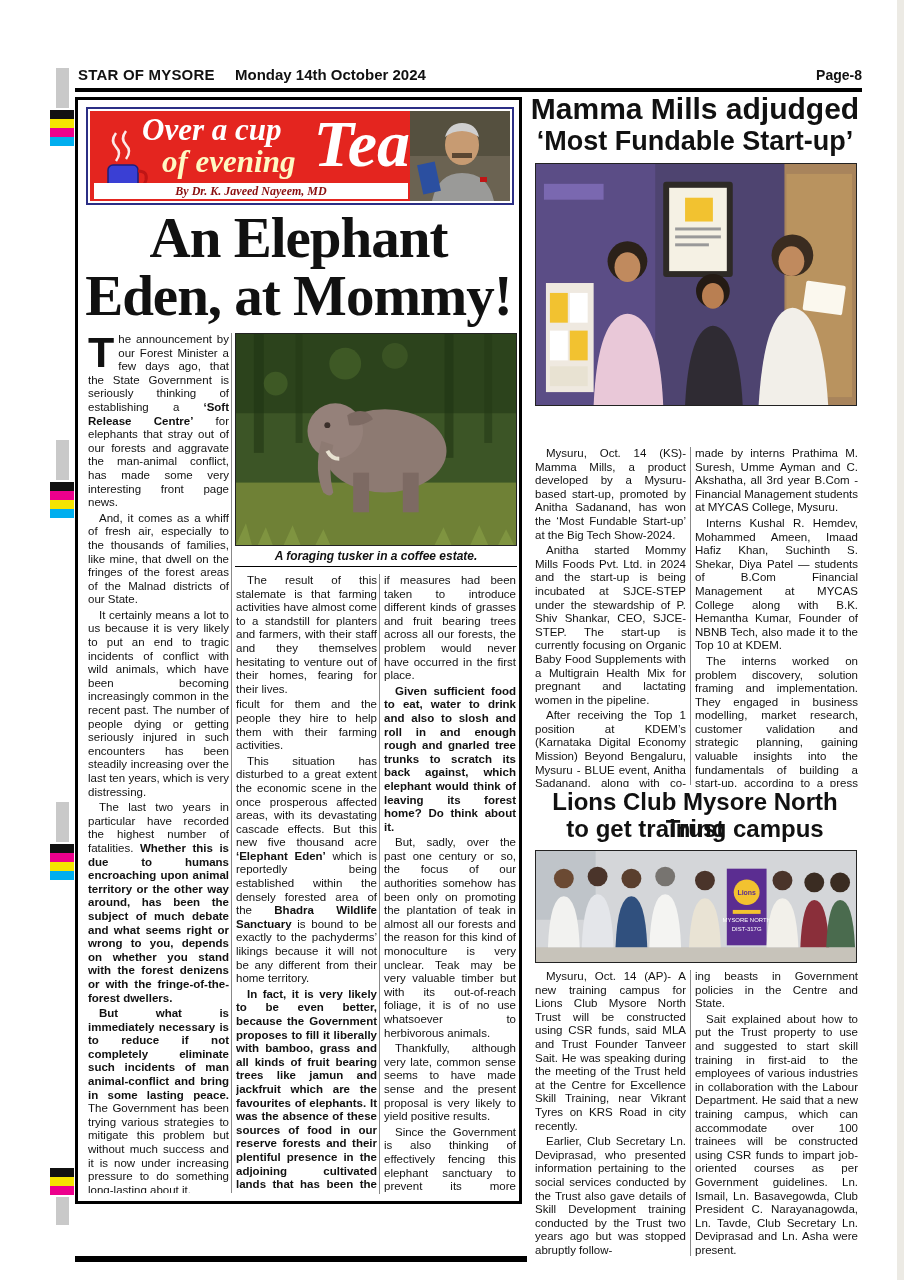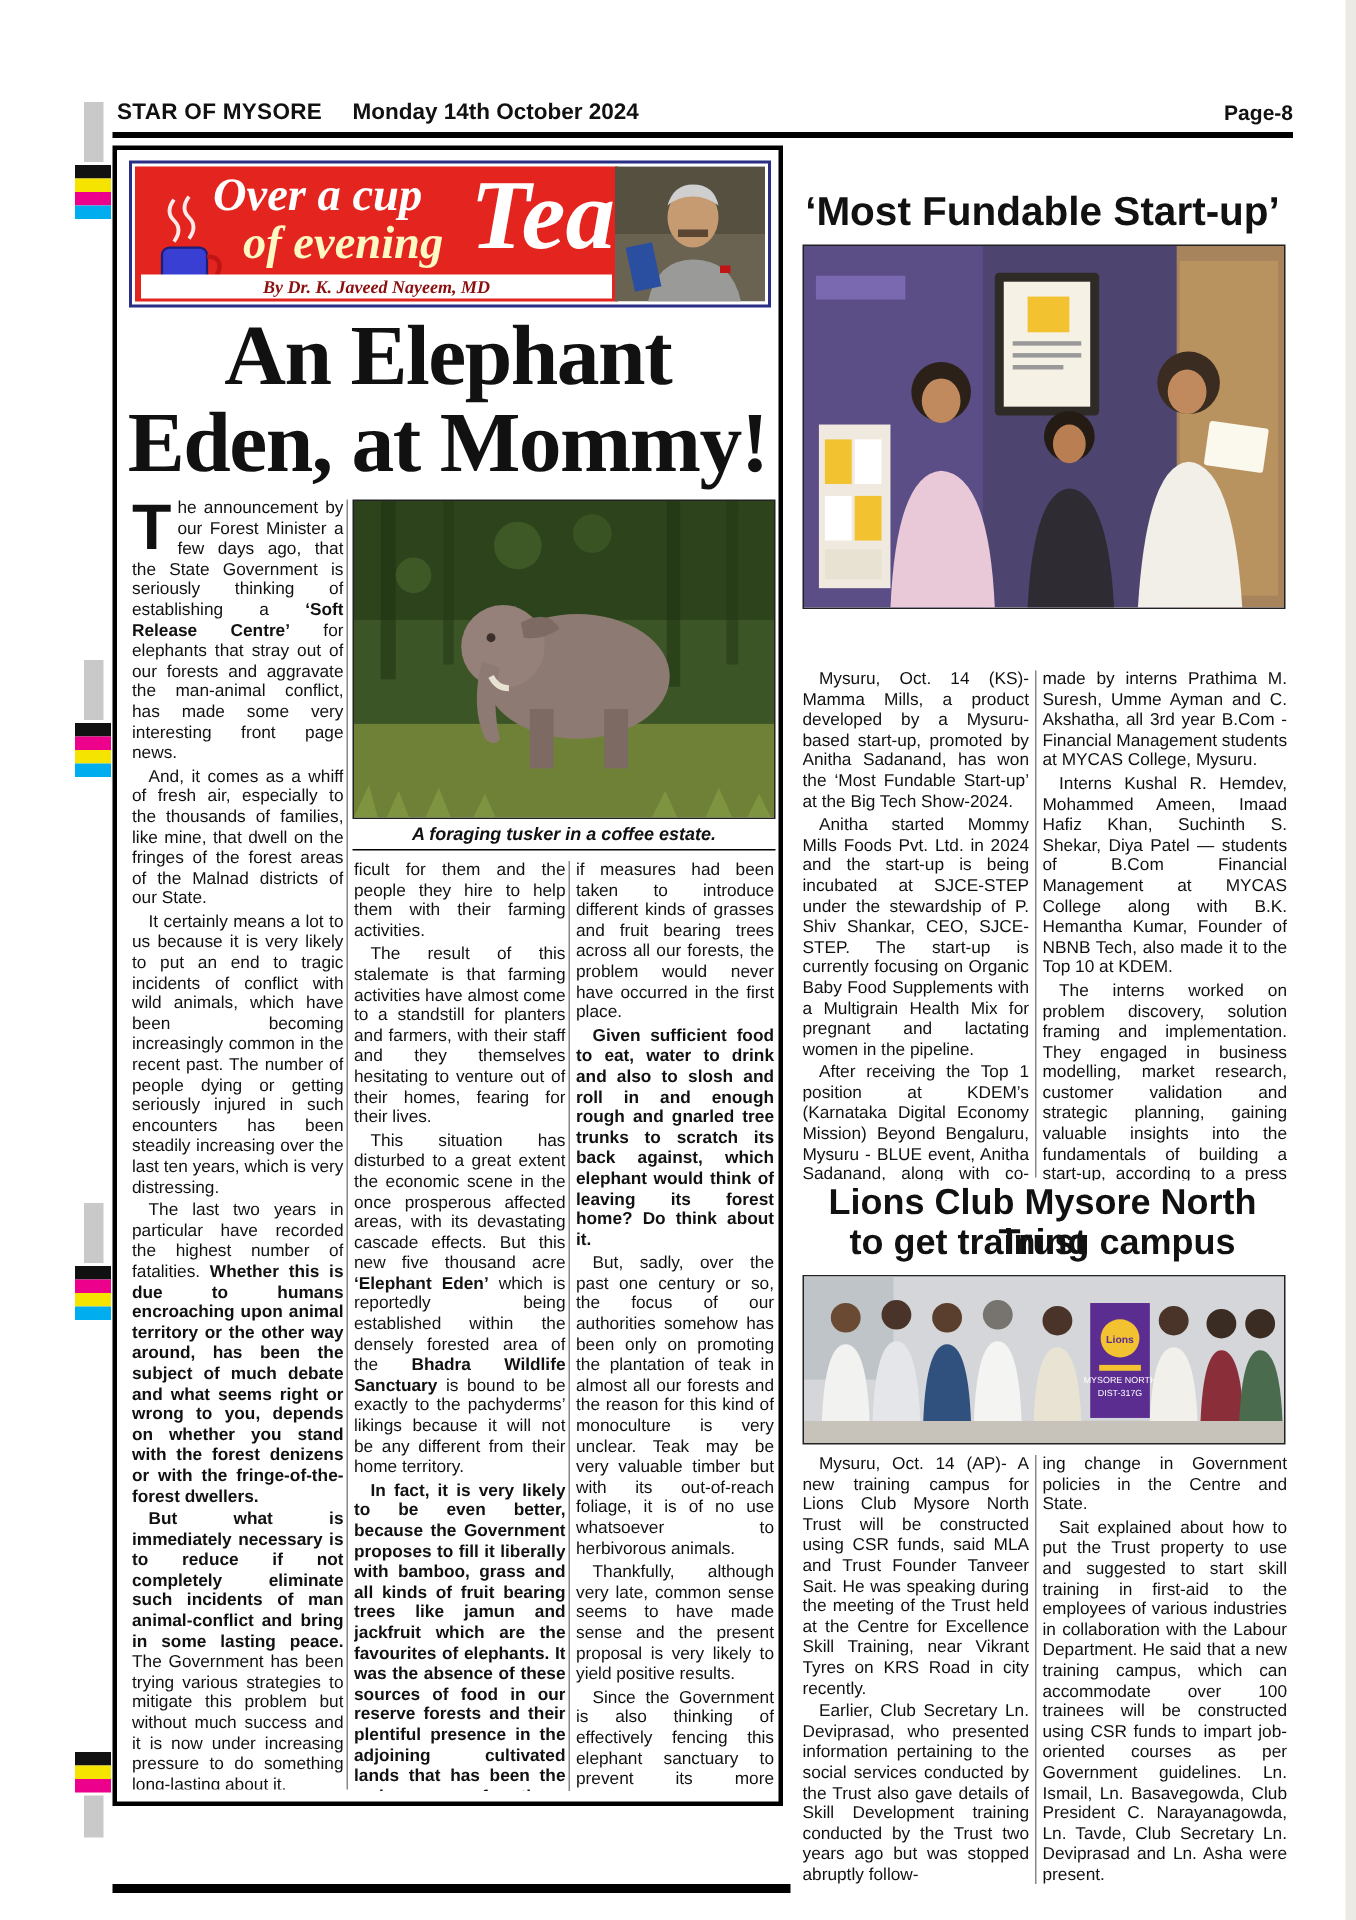--- a/index.html
+++ b/index.html
@@ -187,36 +187,37 @@
     <div class="eleph-cap">A foraging tusker in a coffee estate.</div>
 
     <div class="col col1">
         <p class="para noindent"><span class="dropcap">T</span><span>he announcement by our Forest Minister a few days ago, that the State Government is seriously thinking of establishing a </span><span class="b">‘Soft Release Centre’</span><span> for elephants that stray out of our forests and aggravate the man-animal conflict, has made some very interesting front page news.</span></p>
         <p class="para"><span>And, it comes as a whiff of fresh air, especially to the thousands of families, like mine, that dwell on the fringes of the forest areas of the Malnad districts of our State.</span></p>
         <p class="para"><span>It certainly means a lot to us because it is very likely to put an end to tragic incidents of conflict with wild animals, which have been becoming increasingly common in the recent past. The number of people dying or getting seriously injured in such encounters has been steadily increasing over the last ten years, which is very distressing.</span></p>
         <p class="para"><span>The last two years in particular have recorded the highest number of fatalities. </span><span class="b">Whether this is due to humans encroaching upon animal territory or the other way around, has been the subject of much debate and what seems right or wrong to you, depends on whether you stand with the forest denizens or with the fringe-of-the-forest dwellers.</span></p>
         <p class="para"><span class="b">But what is immediately necessary is to reduce if not completely eliminate such incidents of man animal-conflict and bring in some lasting peace.</span><span> The Government has been trying various strategies to mitigate this problem but without much success and it is now under increasing pressure to do something long-lasting about it.</span></p>
       </div>
     <div class="col col2">
+        <p class="para"><span>The result of this stalemate is that farming activities have almost come to a standstill for planters and farmers, with their staff and they themselves hesitating to venture out of their homes, fearing for their lives.</span></p>
         <p class="para noindent"><span>ficult for them and the people they hire to help them with their farming activities.</span></p>
-        <p class="para"><span>The result of this stalemate is that farming activities have almost come to a standstill for planters and farmers, with their staff and they themselves hesitating to venture out of their homes, fearing for their lives.</span></p>
         <p class="para"><span>This situation has disturbed to a great extent the economic scene in the once prosperous affected areas, with its devastating cascade effects. But this new five thousand acre </span><span class="b">‘Elephant Eden’</span><span> which is reportedly being established within the densely forested area of the </span><span class="b">Bhadra Wildlife Sanctuary</span><span> is bound to be exactly to the pachyderms’ likings because it will not be any different from their home territory.</span></p>
         <p class="para"><span class="b">In fact, it is very likely to be even better, because the Government proposes to fill it liberally with bamboo, grass and all kinds of fruit bearing trees like jamun and jackfruit which are the favourites of elephants. It was the absence of these sources of food in our reserve forests and their plentiful presence in the adjoining cultivated lands that has been the main reason for these helplessly hungry beasts from straying out of their home habitat.</span></p>
       </div>
     <div class="col col3">
         <p class="para noindent"><span>if measures had been taken to introduce different kinds of grasses and fruit bearing trees across all our forests, the problem would never have occurred in the first place.</span></p>
         <p class="para"><span class="b">Given sufficient food to eat, water to drink and also to slosh and roll in and enough rough and gnarled tree trunks to scratch its back against, which elephant would think of leaving its forest home? Do think about it.</span></p>
         <p class="para"><span>But, sadly, over the past one century or so, the focus of our authorities somehow has been only on promoting the plantation of teak in almost all our forests and the reason for this kind of monoculture is very unclear. Teak may be very valuable timber but with its out-of-reach foliage, it is of no use whatsoever to herbivorous animals.</span></p>
         <p class="para"><span>Thankfully, although very late, common sense seems to have made sense and the present proposal is very likely to yield positive results.</span></p>
         <p class="para"><span>Since the Government is also thinking of effectively fencing this elephant sanctuary to prevent its more adventurous inmates from straying out, peace may prevail between man and beast!</span></p>
       </div>
     <div class="vrule vr1"></div>
     <div class="vrule vr2"></div>
   </div>
 
+  <div class="mamma-h1">Mamma Mills adjudged</div>
   <div class="mamma-h2">‘Most Fundable Start-up’</div>
 
   <svg class="mamma-photo" viewBox="0 0 322 243" preserveAspectRatio="none">
     <rect width="322" height="243" fill="#4e4470"></rect>
     <rect x="0" y="0" width="120" height="243" fill="#5b4d86"></rect>
     <rect x="250" y="0" width="72" height="243" fill="#a8845c"></rect>
     <rect x="252" y="10" width="66" height="225" fill="#b9935f"></rect>
     <rect x="8" y="20" width="60" height="16" fill="#7a68b0"></rect>
     <g>
       <rect x="10" y="120" width="48" height="110" fill="#efe9e0"></rect>
@@ -299,19 +300,19 @@
       <circle cx="306" cy="32" r="10" fill="#3a2c22"></circle>
         <path d="M292 98 q2-48 14-48 q13 0 15 48z" fill="#4a6b4e"></path>
     </g>
   </svg>
 
   <div class="col colC">
       <p class="para"><span>Mysuru, Oct. 14 (AP)- A new training campus for Lions Club Mysore North Trust will be constructed using CSR funds, said MLA and Trust Founder Tanveer Sait. He was speaking during the meeting of the Trust held at the Centre for Excellence Skill Training, near Vikrant Tyres on KRS Road in city recently.</span></p>
       <p class="para"><span>Earlier, Club Secretary Ln. Deviprasad, who presented information pertaining to the social services conducted by the Trust also gave details of Skill Development training conducted by the Trust two years ago but was stopped abruptly follow-</span></p>
     </div>
   <div class="col colD">
-      <p class="para noindent"><span>ing change in Government policies in the Centre and State.</span></p>
+      <p class="para noindent"><span>ing beasts in Government policies in the Centre and State.</span></p>
       <p class="para"><span>Sait explained about how to put the Trust property to use and suggested to start skill training in first-aid to the employees of various industries in collaboration with the Labour Department. He said that a new training campus, which can accommodate over 100 trainees will be constructed using CSR funds to impart job-oriented courses as per Government guidelines. Ln. Ismail, Ln. Basavegowda, Club President C. Narayanagowda, Ln. Tavde, Club Secretary Ln. Deviprasad and Ln. Asha were present.</span></p>
     </div>
   <div class="vrule vr4"></div>
 
   <div class="bottom-bar"></div>
 </div>
 
 </body></html>

